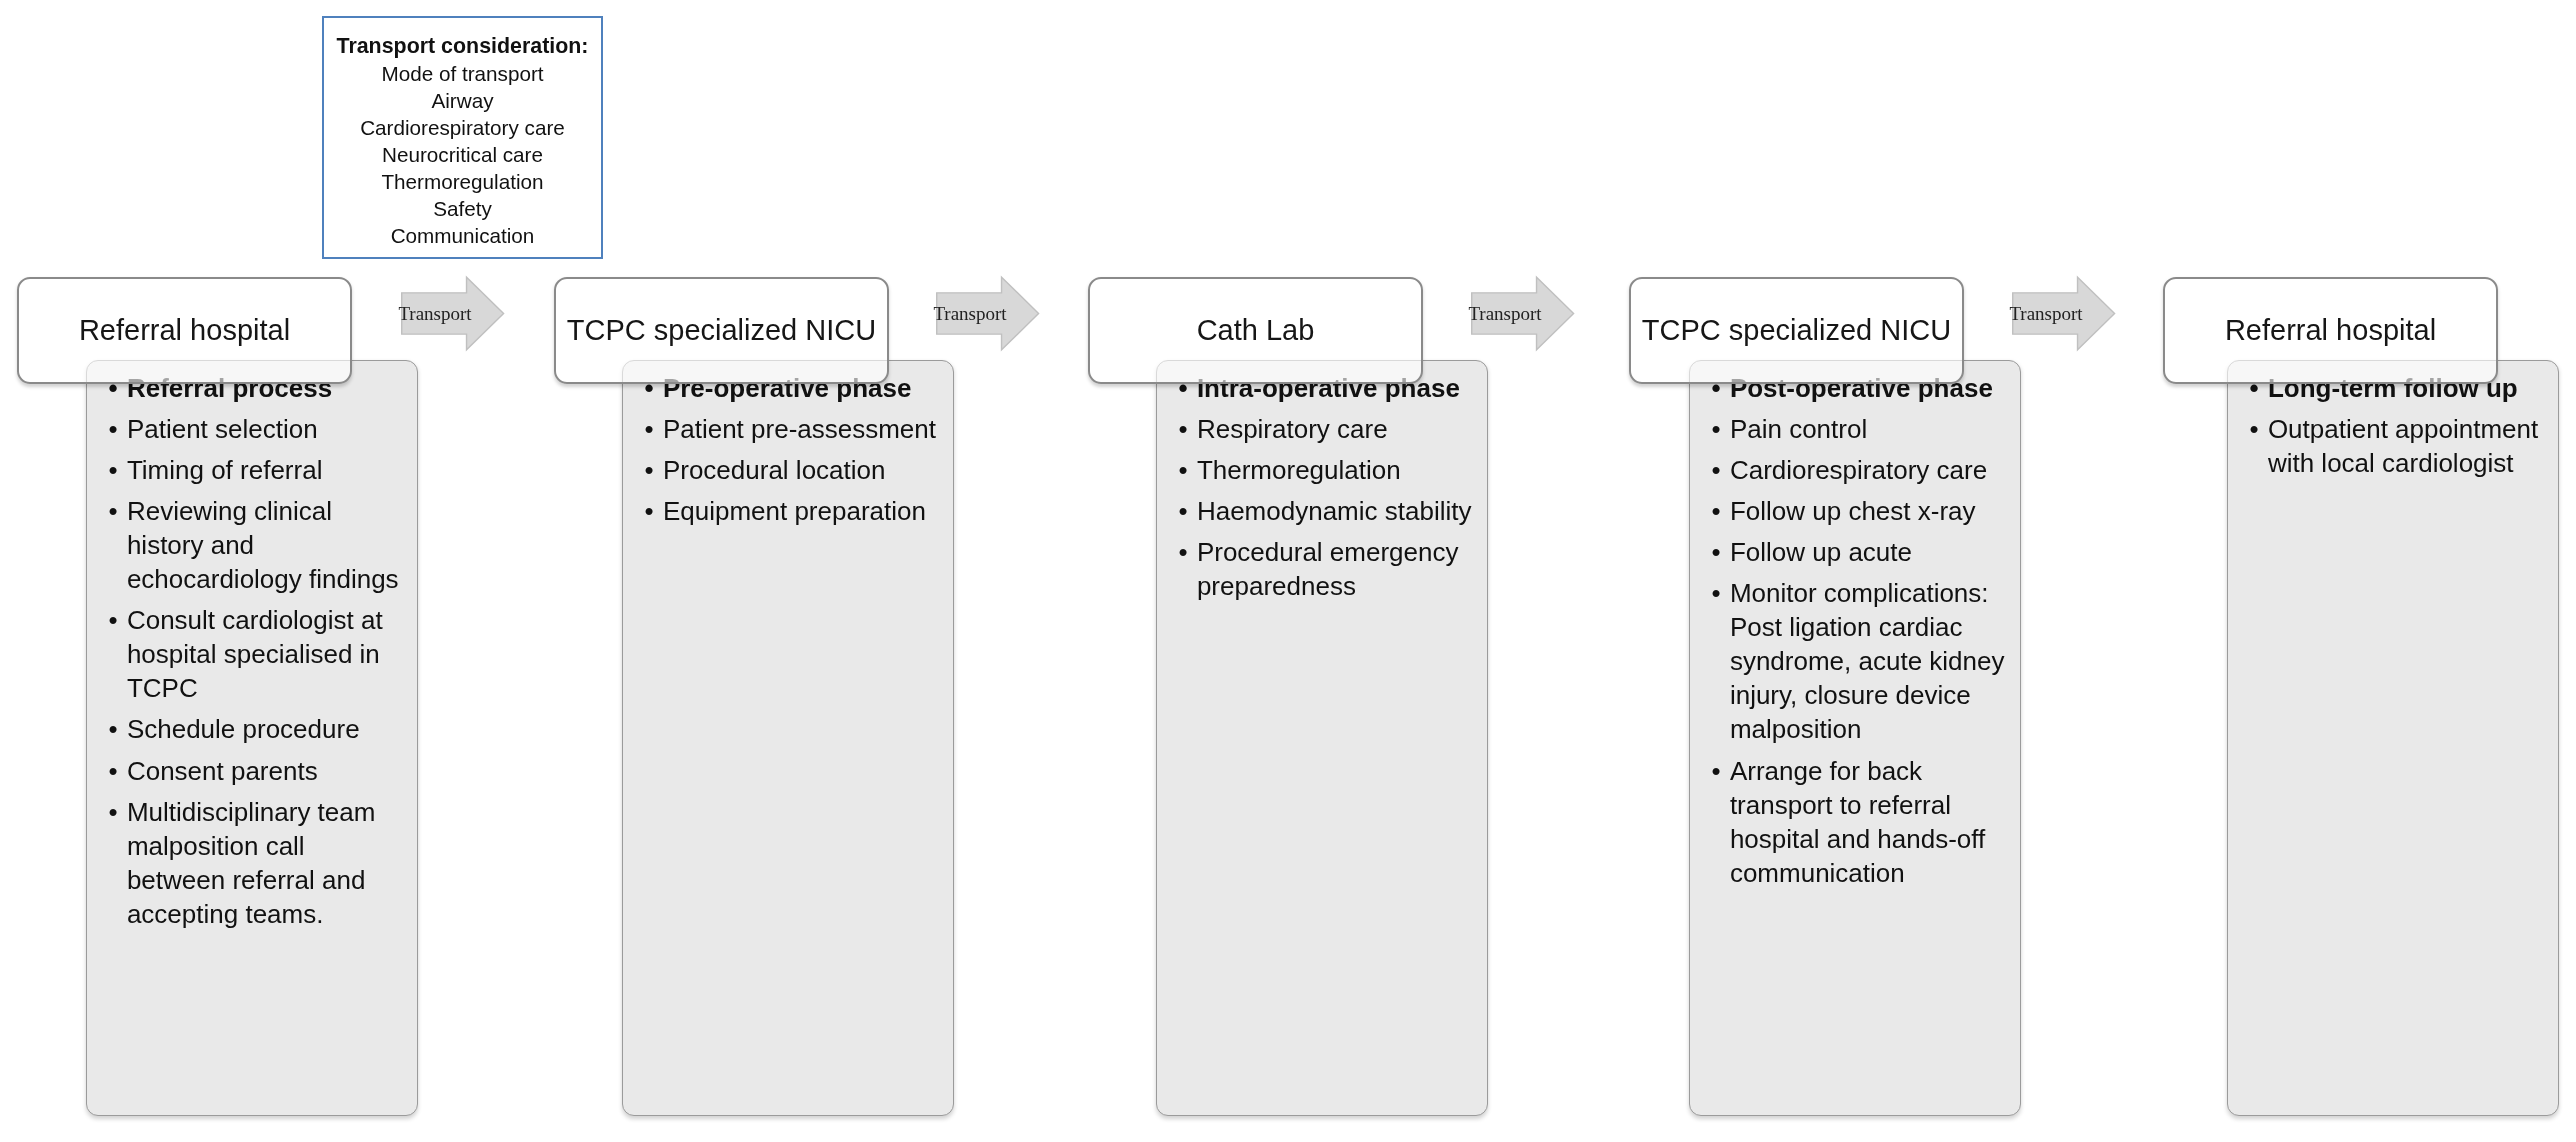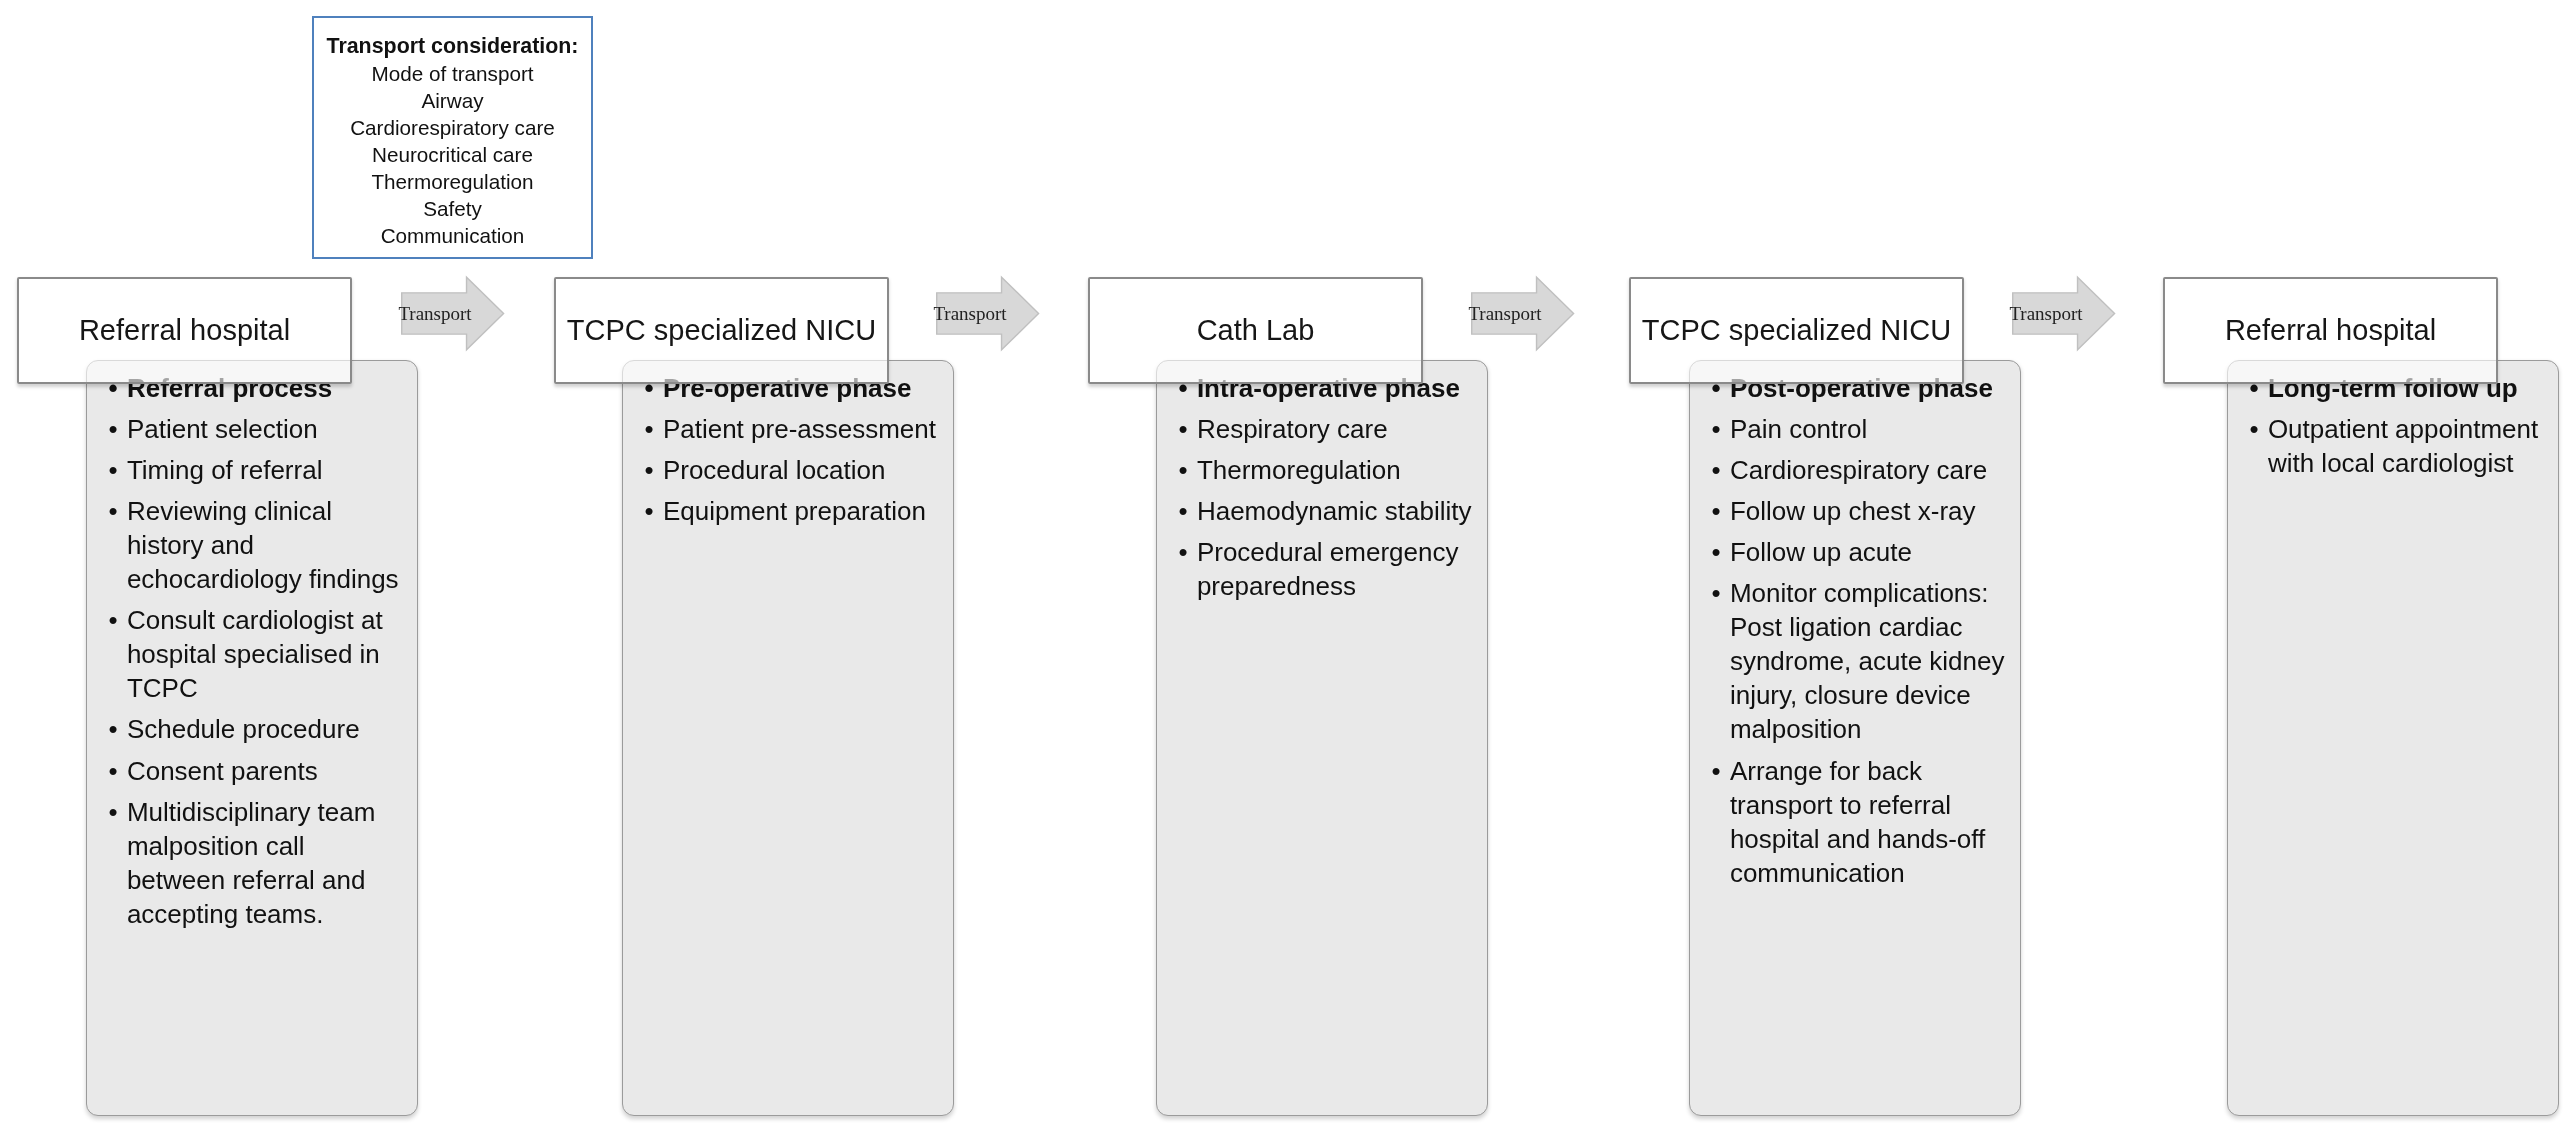--- a/index.html
+++ b/index.html
@@ -3,31 +3,31 @@
 <meta charset="utf-8">
 <style>
   html,body{margin:0;padding:0;background:#ffffff;}
   .canvas{
     position:relative;width:2576px;height:1142px;background:#ffffff;overflow:hidden;
     font-family:"Liberation Sans",sans-serif;color:#111111;
   }
 
   
   .consider-box{
-    position:absolute;left:312px;top:15.7px;width:281px;height:243px;
+    position:absolute;left:322px;top:15.7px;width:281px;height:243px;
     box-sizing:border-box;border:2.1px solid #4f81bd;background:#ffffff;
     text-align:center;padding-top:14.3px;z-index:5;
   }
   .consider-title{font-size:21.4px;font-weight:bold;line-height:28.5px;}
   .consider-line{font-size:20.7px;line-height:27px;}
 
   
   .stage-header{
     position:absolute;top:277px;width:335px;height:107px;box-sizing:border-box;
-    background:rgba(255,255,255,0.62);border:2.1px solid #8a8a8a;border-radius:2px;
+    background:rgba(255,255,255,0.62);border:2.1px solid #8a8a8a;border-radius:13px;
     z-index:3;display:flex;align-items:center;justify-content:center;
     box-shadow:0 2.1px 3.6px rgba(0,0,0,0.18);
   }
   .stage-header span{font-size:29px;color:#161616;}
 
   
   .stage-content{
     position:absolute;top:360px;width:332px;height:756px;box-sizing:border-box;
     background:#e9e9e9;border:1.8px solid #9b9b9b;border-radius:12px;
     z-index:2;padding:10px 11.4px 10px 21.4px;

